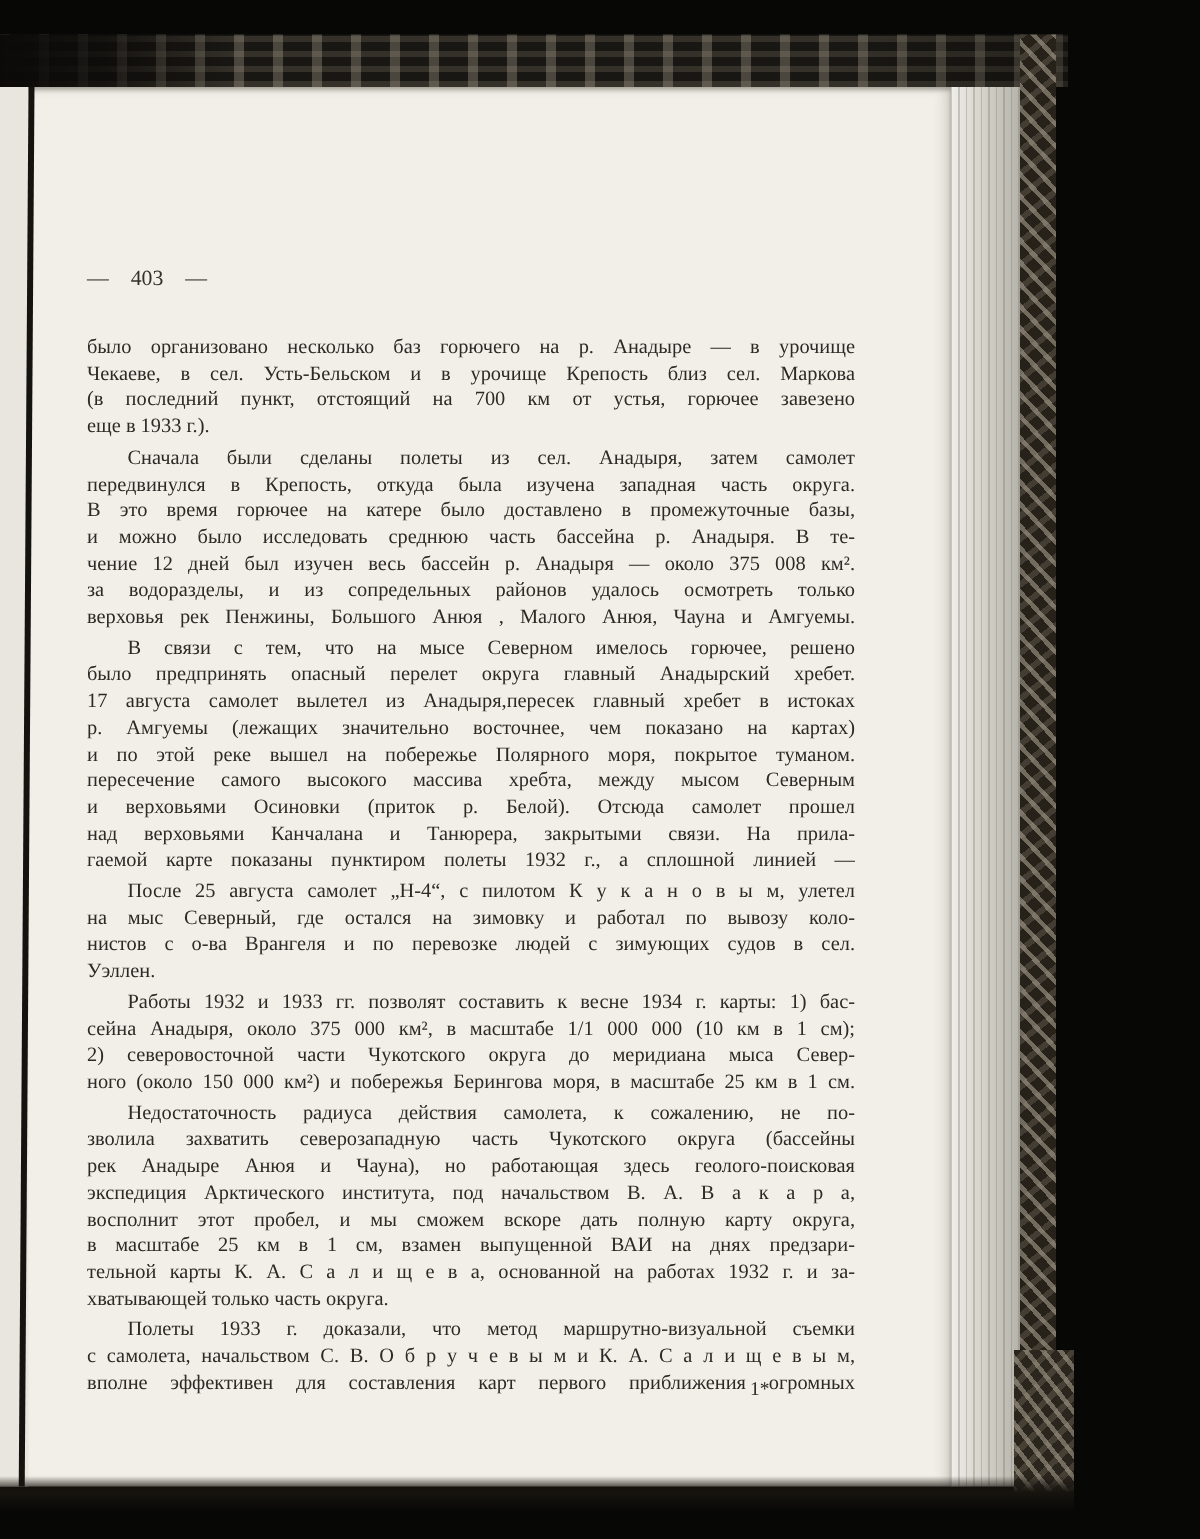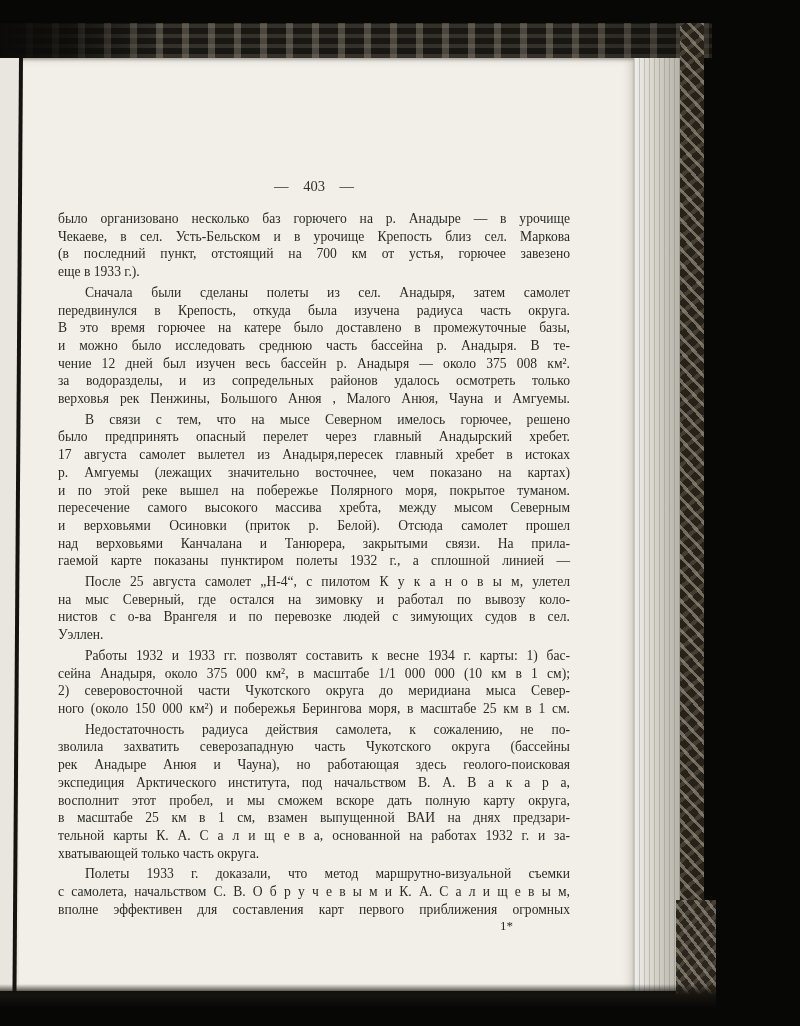--- a/index.html
+++ b/index.html
@@ -57,28 +57,28 @@
       repeating-linear-gradient(52deg, rgba(185,177,158,.5) 0 3px, rgba(0,0,0,0) 3px 9px),
       repeating-linear-gradient(-44deg, rgba(110,102,88,.4) 0 4px, rgba(0,0,0,0) 4px 11px);
   }
   .bottom-shadow {
     position: absolute; left: 0; top: 984px; width: 716px; height: 24px;
     background: linear-gradient(180deg, rgba(20,18,14,0) 0%, #17140f 45%, #070706 100%);
   }
   
   .header {
     position: absolute; left: 58px; top: 120px; width: 512px;
-    text-align: center; font-size: 14.5px; color: #33312c; word-spacing: 11px;
+    font-size: 14.5px; color: #33312c; word-spacing: 11px;
   }
   .text-block {
     position: absolute; left: 58px; top: 152px; width: 512px;
     font-size: 13.6px; line-height: 17.7px; color: #2c2a26;
   }
   .para { margin-top: 3px; }
-  .para:first-child { margin-top: 0; }
+  .para:first-child { margin-top: 12px; }
   .line { text-align: justify; text-align-last: justify; }
   .line.para-last { text-align-last: left; }
   .para.indent .line.first { text-indent: 27px; }
   .signature {
     position: absolute; left: 500px; top: 918px;
     font-size: 13px; color: #2c2a26;
   }
 </style>
 </head>
 <body>
@@ -92,30 +92,30 @@
 
     <div class="text-block" id="text-block">
         <div class="para">
           <div class="line first">было организовано несколько баз горючего на р. Анадыре — в урочище</div>
           <div class="line">Чекаеве, в сел. Усть-Бельском и в урочище Крепость близ сел. Маркова</div>
           <div class="line">(в последний пункт, отстоящий на 700 км от устья, горючее завезено</div>
           <div class="line para-last">еще в 1933 г.).</div>
         </div>
         <div class="para indent">
           <div class="line first">Сначала были сделаны полеты из сел. Анадыря, затем самолет</div>
-          <div class="line">передвинулся в Крепость, откуда была изучена радиуса часть округа.</div>
+          <div class="line">передвинулся в Крепость, откуда была изучена западная часть округа.</div>
           <div class="line">В это время горючее на катере было доставлено в промежуточные базы,</div>
           <div class="line">и можно было исследовать среднюю часть бассейна р. Анадыря. В те-</div>
           <div class="line">чение 12 дней был изучен весь бассейн р. Анадыря — около 375 008 км².</div>
           <div class="line">за водоразделы, и из сопредельных районов удалось осмотреть только</div>
           <div class="line">верховья рек Пенжины, Большого Анюя , Малого Анюя, Чауна и Амгуемы.</div>
         </div>
         <div class="para indent">
           <div class="line first">В связи с тем, что на мысе Северном имелось горючее, решено</div>
-          <div class="line">было предпринять опасный перелет через главный Анадырский хребет.</div>
+          <div class="line">было предпринять опасный перелет округа главный Анадырский хребет.</div>
           <div class="line">17 августа самолет вылетел из Анадыря,пересек главный хребет в истоках</div>
           <div class="line">р. Амгуемы (лежащих значительно восточнее, чем показано на картах)</div>
           <div class="line">и по этой реке вышел на побережье Полярного моря, покрытое туманом.</div>
           <div class="line">пересечение самого высокого массива хребта, между мысом Северным</div>
           <div class="line">и верховьями Осиновки (приток р. Белой). Отсюда самолет прошел</div>
           <div class="line">над верховьями Канчалана и Танюрера, закрытыми связи. На прила-</div>
           <div class="line">гаемой карте показаны пунктиром полеты 1932 г., а сплошной линией —</div>
         </div>
         <div class="para indent">
           <div class="line first">После 25 августа самолет „Н-4“, с пилотом К у к а н о в ы м, улетел</div>

